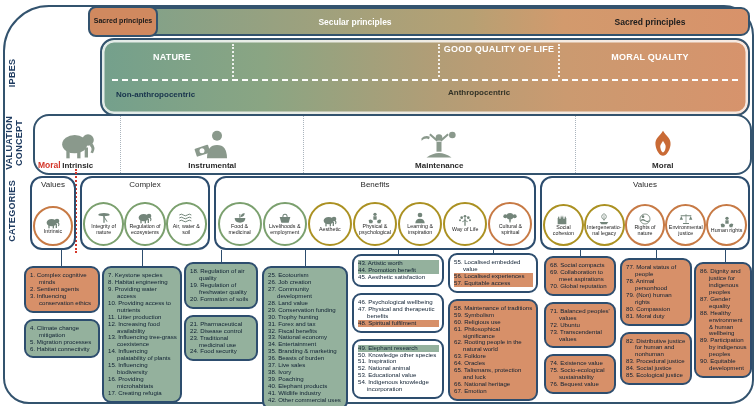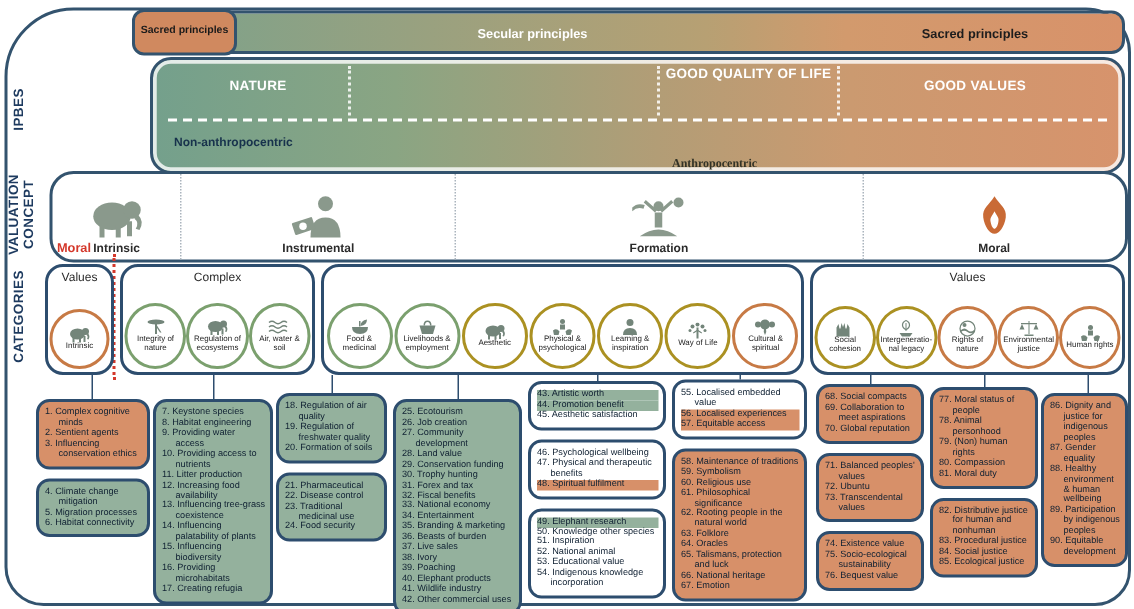--- a/index.html
+++ b/index.html
@@ -27,21 +27,21 @@
   #seg-sacred-right{width:196px;font-size:8.5px;font-weight:bold;color:#1d1d1d;}
   
   #band{left:100px;top:38px;width:646px;height:74px;border:2.5px solid var(--navy);border-radius:14px;
     box-shadow:inset 0 0 0 2.5px rgba(255,255,255,.8);
     background:linear-gradient(90deg,#74a08c,#8aa583 25%,#b29d76 52%,#cb9a70 72%,#d7936c);}
   .band-h{position:absolute;color:#fff;font-weight:bold;font-size:9px;text-align:center;letter-spacing:.2px;line-height:1.2;}
   .band-div{position:absolute;width:0;border-left:2px dotted rgba(255,255,255,.85);top:4px;height:33px;}
   #band-dash{position:absolute;left:10px;right:10px;top:39px;border-top:2.5px dashed #fff;}
   .band-sub{position:absolute;font-size:8px;font-weight:bold;}
   #nonanthro{left:14px;top:50px;color:#17324c;}
-  #anthro{left:346px;top:64px;color:#333327;font-family:Liberation Serif, serif;}
+  #anthro{left:346px;top:48px;color:#333327;}
   
   #valuation{left:33px;top:114px;width:715px;height:57px;border:2.5px solid var(--navy);
     border-radius:16px;background:#fff;display:flex;}
   .vc-sec{position:relative;display:flex;flex-direction:column;align-items:center;justify-content:flex-end;padding-bottom:3px;}
   .vc-sec + .vc-sec{border-left:1.5px dotted #aab4bd;}
   .vc-sec svg{height:30px;width:44px;color:#8a998c;}
   .vc-sec.moral svg{color:var(--flame);}
   .vc-label{font-size:8px;font-weight:bold;color:#2b2b2b;margin-top:1px;}
   
   #moral-red{left:38px;top:160px;font-size:8.5px;font-weight:bold;color:var(--red);}
@@ -75,21 +75,21 @@
 
   <div id="banner" class="abs">
     <div id="seg-sacred-left" class="seg">Sacred principles</div>
     <div id="seg-secular" class="seg">Secular principles</div>
     <div id="seg-sacred-right" class="seg">Sacred principles</div>
   </div>
 
   <div id="band" class="abs">
     <div class="band-h" style="left:10px;width:120px;top:12px;">NATURE</div>
     <div class="band-h" style="left:338px;width:118px;top:4px;">GOOD QUALITY OF LIFE</div>
-    <div class="band-h" style="left:458px;width:180px;top:12px;">GOOD VALUES</div>
+    <div class="band-h" style="left:458px;width:180px;top:12px;">MORAL QUALITY</div>
     <div class="band-div" style="left:130px;"></div>
     <div class="band-div" style="left:336px;"></div>
     <div class="band-div" style="left:456px;"></div>
     <div id="band-dash"></div>
     <div class="band-sub" id="nonanthro">Non-anthropocentric</div>
     <div class="band-sub" id="anthro">Anthropocentric</div>
   </div>
 
   <div id="valuation" class="abs">
       <div class="vc-sec" style="width: 12%;">
@@ -114,21 +114,21 @@
       </div>
       <div class="vc-sec" style="width: 38%;">
         <svg viewBox="0 0 48 36" fill="currentColor" style="width:44px;height:30px">
           <circle cx="40" cy="6" r="4"></circle>
           <path d="M3 10q4-4 10-2l-1 3q-5-2-9 2z"></path>
           <circle cx="24" cy="9" r="4"></circle>
           <path d="M13 5l9 8M35 5l-9 8" stroke="currentColor" stroke-width="2.5" fill="none"></path>
           <path d="M21 14h6v12h-6z"></path>
           <path d="M9 33q15-11 30 0z"></path>
         </svg>
-        <div class="vc-label">Formation</div>
+        <div class="vc-label">Maintenance</div>
       </div>
       <div class="vc-sec moral" style="width: 24.5%;">
         <svg viewBox="0 0 48 36" fill="currentColor" style="width:44px;height:30px">
           <path d="M24 1c4 7 10 9 9 17-1 7-5 13-9 13s-8-6-9-13c-1-8 5-10 9-17z"></path>
           <path d="M24 13c2 4 4 5 3 9-.5 3-2 5-3 5s-2.5-2-3-5c-1-4 1-5 3-9z" fill="#fff"></path>
         </svg>
         <div class="vc-label">Moral</div>
       </div>
     </div>
 
@@ -180,20 +180,21 @@
                 <path d="M4 9q6-5 12 0t12 0 12 0"></path>
                 <path d="M4 18q6-5 12 0t12 0 12 0"></path>
                 <path d="M4 27q6-5 12 0t12 0 12 0"></path>
               </g>
             </svg>
             <div class="clabel">Air, water &amp; soil</div>
           </div>
         </div>
       </div>
       <div class="grp" style="left: 214px; width: 322px;">
+        <div class="grp-label">Benefits</div>
     <div class="grp-circles">
           <div class="circ" style="width:44px;height:44px;border:2.5px solid var(--ring-green)">
       <svg viewBox="0 0 48 36" fill="currentColor" style="width:22px;height:12px">
               <path d="M8 18h32q0 14-16 14T8 18z"></path>
               <path d="M25 16q0-11 13-13q0 11-13 13z"></path>
               <path d="M22 6h3v11h-3z"></path>
             </svg>
             <div class="clabel">Food &amp; medicinal</div>
           </div>
           <div class="circ" style="width:44px;height:44px;border:2.5px solid var(--ring-green)">

